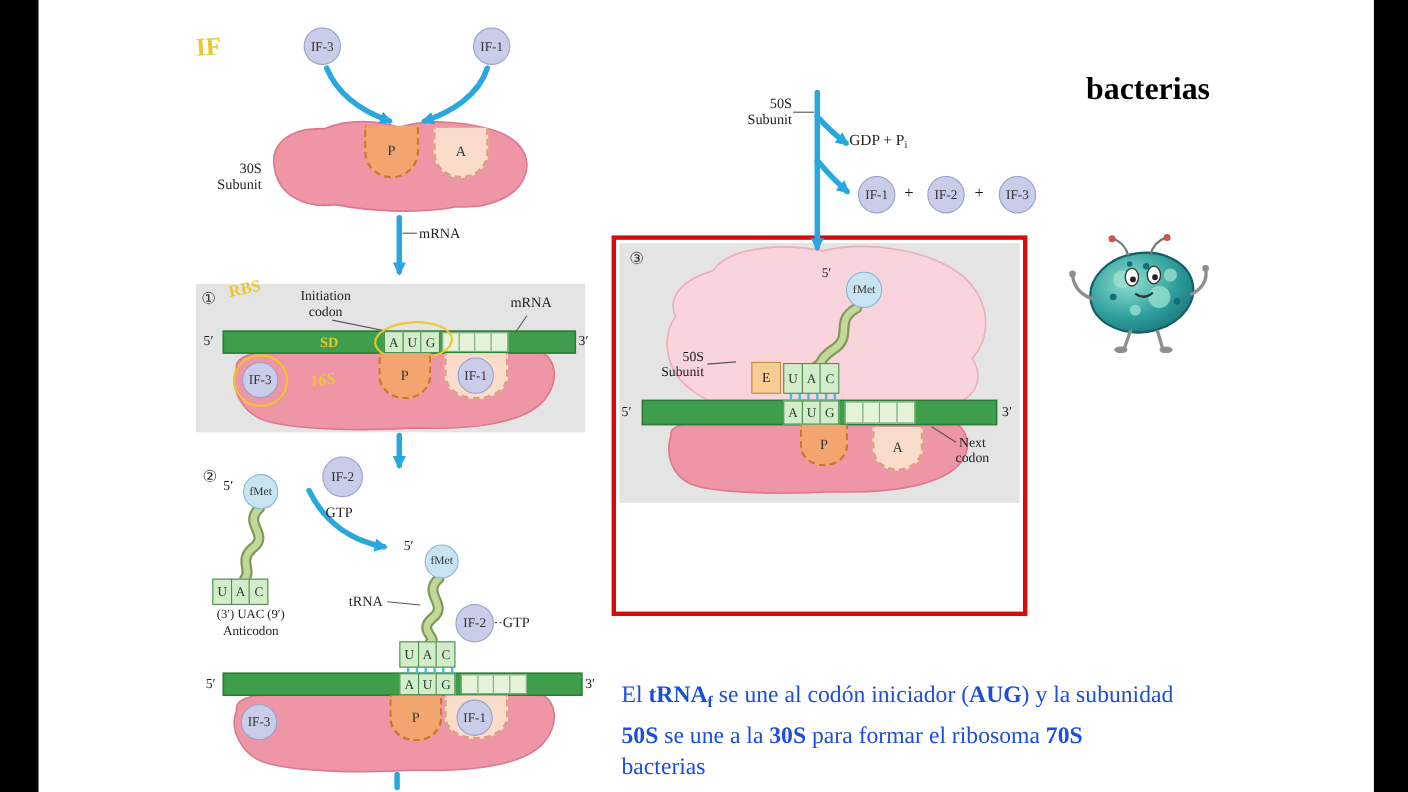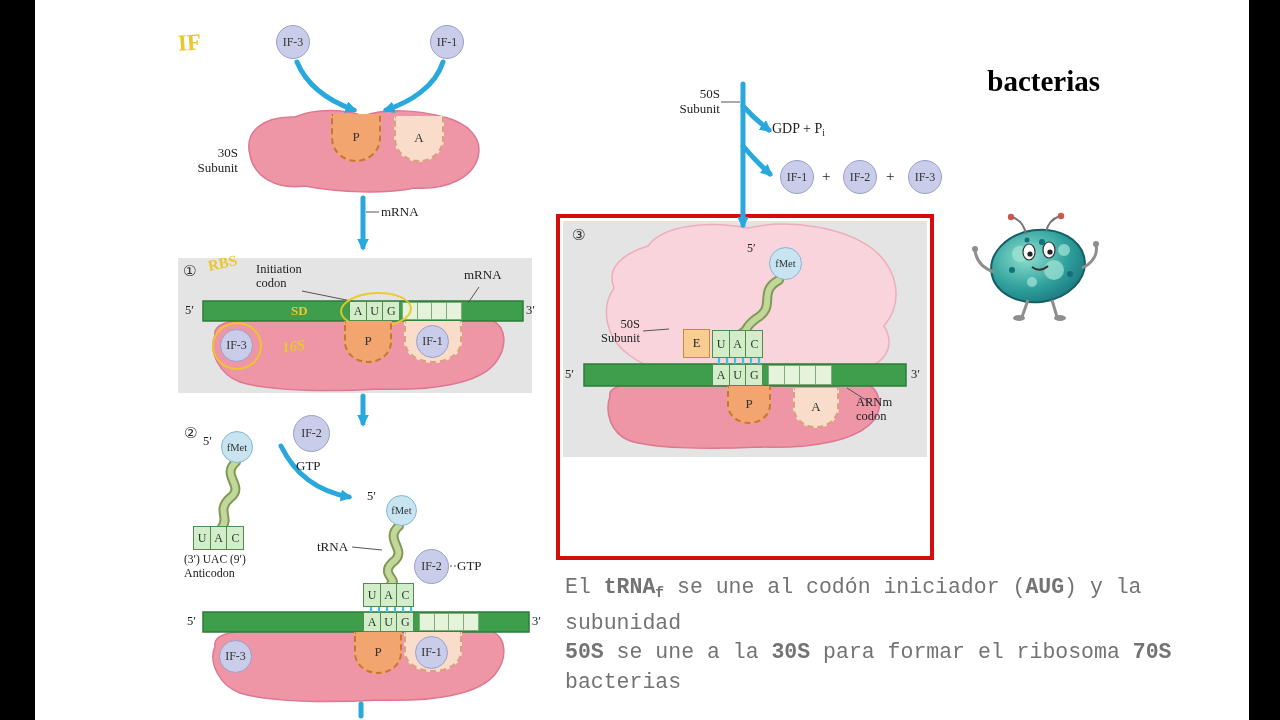--- a/index.html
+++ b/index.html
@@ -3,21 +3,21 @@
 <meta charset="utf-8">
 <style>
   *{margin:0;padding:0;box-sizing:border-box}
   html,body{background:#fff}
   .stage{position:relative;width:1280px;height:720px;background:#fff;overflow:hidden;
          font-family:"Liberation Serif",serif;color:#222}
   .bar{position:absolute;top:0;height:720px;background:#000}
   .panel{position:absolute;background:#e4e4e4}
   .artwork{position:absolute;left:0;top:0;pointer-events:none}
   .lbl{position:absolute;font-size:13px;white-space:nowrap;color:#222;line-height:1.12}
-  .ctr{white-space:normal}
+  .ctr{text-align:center;white-space:normal}
   .rt{text-align:right;white-space:normal}
   .num{position:absolute;font-family:"DejaVu Sans",sans-serif;font-size:15px;color:#333}
   .circle{position:absolute;border-radius:50%;background:#c9cde9;border:1.5px solid #98a1cc;
           display:flex;align-items:center;justify-content:center;font-size:12px;color:#333}
   .circle.fmet{background:#c8e4f1;border-color:#84b8d2;font-size:10.5px}
   .codons{position:absolute;display:flex}
   .codon{width:18px;background:#d3ecca;border:1.3px solid #4f8b52;display:flex;align-items:center;
          justify-content:center;font-size:12px;color:#1e3a25;margin-right:-1.3px}
   .codon.empty{background:#e4f3da;border-color:#7fab7c}
   .site{position:absolute;border:2px dashed #c9762e;border-top:none;border-radius:0 0 50% 50%;
@@ -29,22 +29,22 @@
   .sup{font-size:68%;vertical-align:0.5em}
   .b{font-weight:bold}
   .title{position:absolute;left:540px;top:26px;width:560px;text-align:right;
          font-weight:bold;font-size:29px;line-height:37px;color:#000}
   .redbox{position:absolute;left:556px;top:214px;width:378px;height:346px;
           border:4px solid #d40c0c;background:#fff}
   .result{position:absolute;font-family:"Liberation Sans",sans-serif;font-weight:bold;
           font-size:19px;color:#000;white-space:nowrap}
   .result .red{color:#e20000}
   .result .val{margin-left:6px;color:#000}
-  .caption{position:absolute;left:565px;top:573px;width:680px;
-           font-family:Liberation Mono, monospace;font-size:21.5px;line-height:29.5px;color:#737373}
+  .caption{position:absolute;left:565px;top:617px;width:680px;
+           font-family:Liberation Serif, serif;font-size:21.5px;line-height:29.5px;color:#1d4ed8}
 </style>
 </head>
 <body>
 
 <div class="stage">
 
   <div class="bar" style="left:0;width:35px"></div>
   <div class="bar" style="left:1249px;width:31px"></div>
 
   <div class="panel" style="left:178px;top:258px;width:354px;height:135px"></div>
@@ -286,21 +286,21 @@
   </div>
   <div class="codons" style="left:768px;top:365px">
     <div class="codon empty" style="width:17px;height:20px"></div>
     <div class="codon empty" style="width:17px;height:20px"></div>
     <div class="codon empty" style="width:17px;height:20px"></div>
     <div class="codon empty" style="width:17px;height:20px"></div>
   </div>
   <div class="site" style="left:727px;top:386px;width:44px;height:38px">P</div>
   <div class="site pale" style="left:793px;top:388px;width:46px;height:40px">A</div>
   <div class="lbl ctr" style="left:856px;top:395px;width:56px;font-size:12.5px">
-    <span>ARNm</span><br>
+    <span>Next</span><br>
     <span>codon</span>
   </div>
 
 
   <div class="caption">
     <span>El </span><span class="b">tRNA</span><span class="b sub">f</span><span> se une al codón iniciador (</span><span class="b">AUG</span><span>) y  la subunidad</span><br>
     <span class="b">50S</span><span> se une a la </span><span class="b">30S</span><span> para formar el ribosoma </span><span class="b">70S</span><br>
     <span>bacterias</span>
   </div>
 

